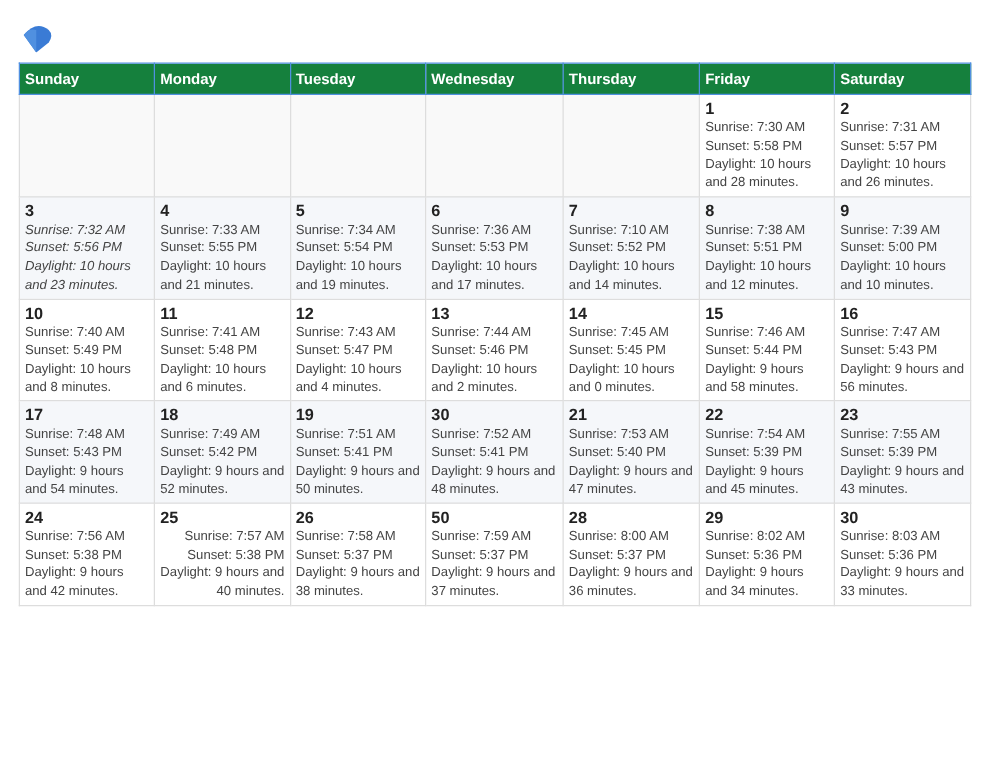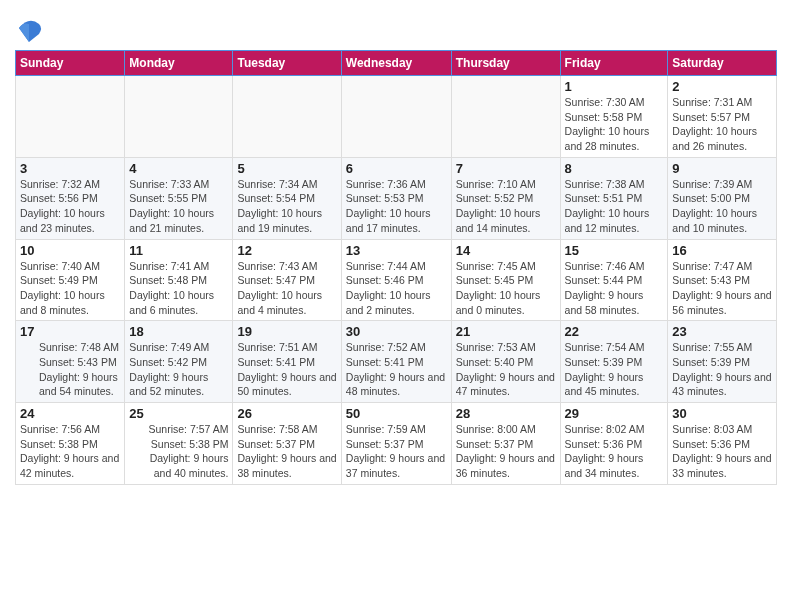--- a/index.html
+++ b/index.html
@@ -52,21 +52,21 @@
       font-size: 16px;
       font-weight: normal;
       color: #555;
     }
     .calendar {
       width: 100%;
       border-collapse: collapse;
       font-size: 11px;
     }
     .calendar th {
-      background: #be185d;
+      background: #15803d;
       color: #fff;
       padding: 5px 4px;
       text-align: left;
       font-size: 12px;
       border: 1px solid #5090e0;
     }
     .calendar td {
       vertical-align: top;
       padding: 3px 4px;
       border: 1px solid #ddd;
@@ -144,21 +144,21 @@
           <td>
             <span class="day-num">2</span>
             <div class="day-info" style="white-space: pre-line;">Sunrise: 7:31 AM
 Sunset: 5:57 PM
 Daylight: 10 hours and 26 minutes.</div>
           </td>
         </tr>
         <tr>
           <td>
             <span class="day-num">3</span>
-            <div class="day-info" style="white-space: pre-line;">Sunrise: 7:32 AM
+            <div class="day-info" style="white-space: pre-line; font-style: italic;">Sunrise: 7:32 AM
 Sunset: 5:56 PM
 Daylight: 10 hours and 23 minutes.</div>
           </td>
           <td>
             <span class="day-num">4</span>
             <div class="day-info" style="white-space: pre-line;">Sunrise: 7:33 AM
 Sunset: 5:55 PM
 Daylight: 10 hours and 21 minutes.</div>
           </td>
           <td>
@@ -232,21 +232,21 @@
           <td>
             <span class="day-num">16</span>
             <div class="day-info" style="white-space: pre-line;">Sunrise: 7:47 AM
 Sunset: 5:43 PM
 Daylight: 9 hours and 56 minutes.</div>
           </td>
         </tr>
         <tr>
           <td>
             <span class="day-num">17</span>
-            <div class="day-info" style="white-space: pre-line; margin-left: 19px;">Sunrise: 7:48 AM
+            <div class="day-info" style="white-space: pre-line;">Sunrise: 7:48 AM
 Sunset: 5:43 PM
 Daylight: 9 hours and 54 minutes.</div>
           </td>
           <td>
             <span class="day-num">18</span>
             <div class="day-info" style="white-space: pre-line;">Sunrise: 7:49 AM
 Sunset: 5:42 PM
 Daylight: 9 hours and 52 minutes.</div>
           </td>
           <td>

